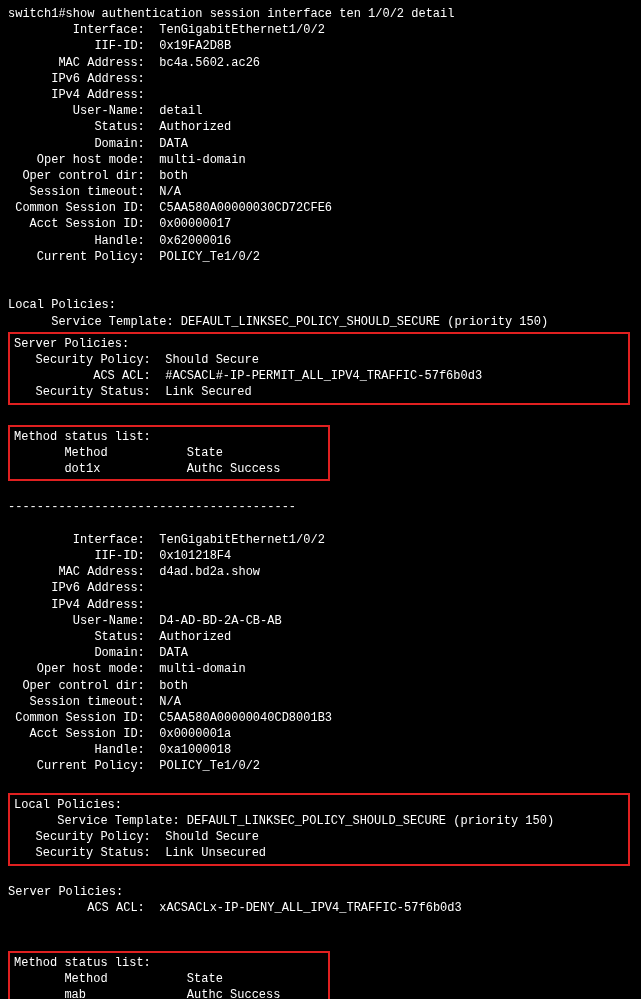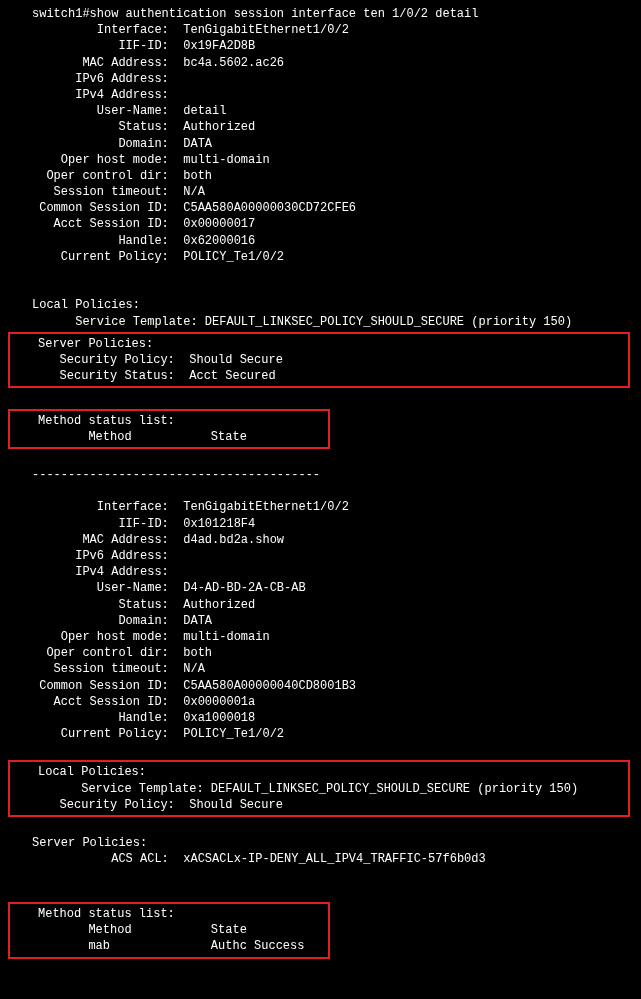--- a/index.html
+++ b/index.html
@@ -6,21 +6,21 @@
     background: #000;
     color: #fff;
     font-family: Menlo, Monaco, Consolas, "Courier New", monospace;
     font-size: 12px;
     line-height: 1.35;
     margin: 0;
     padding: 6px 8px;
     width: 641px;
     box-sizing: border-box;
   }
-  .line { white-space: pre; margin-left: 24px; }
+  .line { white-space: pre; }
   .box {
     border: 2px solid #e02020;
     padding: 2px 4px;
     margin: 2px 0;
     display: inline-block;
   }
   .box .line { white-space: pre; }
   .box1 { width: 610px; }
   .box2 { width: 310px; }
   .box3 { width: 610px; }
@@ -50,28 +50,30 @@
 <div class="line"><span>            Handle:  </span><span>0x62000016</span></div>
 <div class="line"><span>    Current Policy:  </span><span>POLICY_Te1/0/2</span></div>
 <div class="line">&nbsp;</div>
 <div class="line">&nbsp;</div>
 <div class="line">Local Policies:</div>
 <div class="line"><span>      Service Template: </span><span>DEFAULT_LINKSEC_POLICY_SHOULD_SECURE (priority 150)</span></div>
 
 <div class="box box1">
 <div class="line">Server Policies:</div>
 <div class="line"><span>   Security Policy:  </span><span>Should Secure</span></div>
-<div class="line"><span>   Security Status:  </span><span>Acct Secured</span></div>
+<div class="line"><span>           ACS ACL:  </span><span>#ACSACL#-IP-PERMIT_ALL_IPV4_TRAFFIC-57f6b0d3</span></div>
+<div class="line"><span>   Security Status:  </span><span>Link Secured</span></div>
 </div>
 
 <div class="line">&nbsp;</div>
 
 <div class="box box2">
 <div class="line">Method status list:</div>
 <div class="line"><span>       </span><span>Method</span><span>           </span><span>State</span></div>
+<div class="line"><span>       </span><span>dot1x</span>            <span>Authc Success</span></div>
 </div>
 
 <div class="line">&nbsp;</div>
 <div class="line">----------------------------------------</div>
 <div class="line">&nbsp;</div>
 
 
 <div class="line"><span>         Interface:  </span><span>TenGigabitEthernet1/0/2</span></div>
 <div class="line"><span>            IIF-ID:  </span><span>0x101218F4</span></div>
 <div class="line"><span>       MAC Address:  </span><span>d4ad.bd2a.show</span></div>
@@ -86,20 +88,21 @@
 <div class="line"><span> Common Session ID:  </span><span>C5AA580A00000040CD8001B3</span></div>
 <div class="line"><span>   Acct Session ID:  </span><span>0x0000001a</span></div>
 <div class="line"><span>            Handle:  </span><span>0xa1000018</span></div>
 <div class="line"><span>    Current Policy:  </span><span>POLICY_Te1/0/2</span></div>
 <div class="line">&nbsp;</div>
 
 <div class="box box3">
 <div class="line">Local Policies:</div>
 <div class="line"><span>      Service Template: </span><span>DEFAULT_LINKSEC_POLICY_SHOULD_SECURE (priority 150)</span></div>
 <div class="line"><span>   Security Policy:  </span><span>Should Secure</span></div>
+<div class="line"><span>   Security Status:  </span><span>Link Unsecured</span></div>
 </div>
 
 <div class="line">&nbsp;</div>
 <div class="line">Server Policies:</div>
 <div class="line"><span>           ACS ACL:  </span><span>xACSACLx-IP-DENY_ALL_IPV4_TRAFFIC-57f6b0d3</span></div>
 <div class="line">&nbsp;</div>
 <div class="line">&nbsp;</div>
 
 <div class="box box4">
 <div class="line">Method status list:</div>

